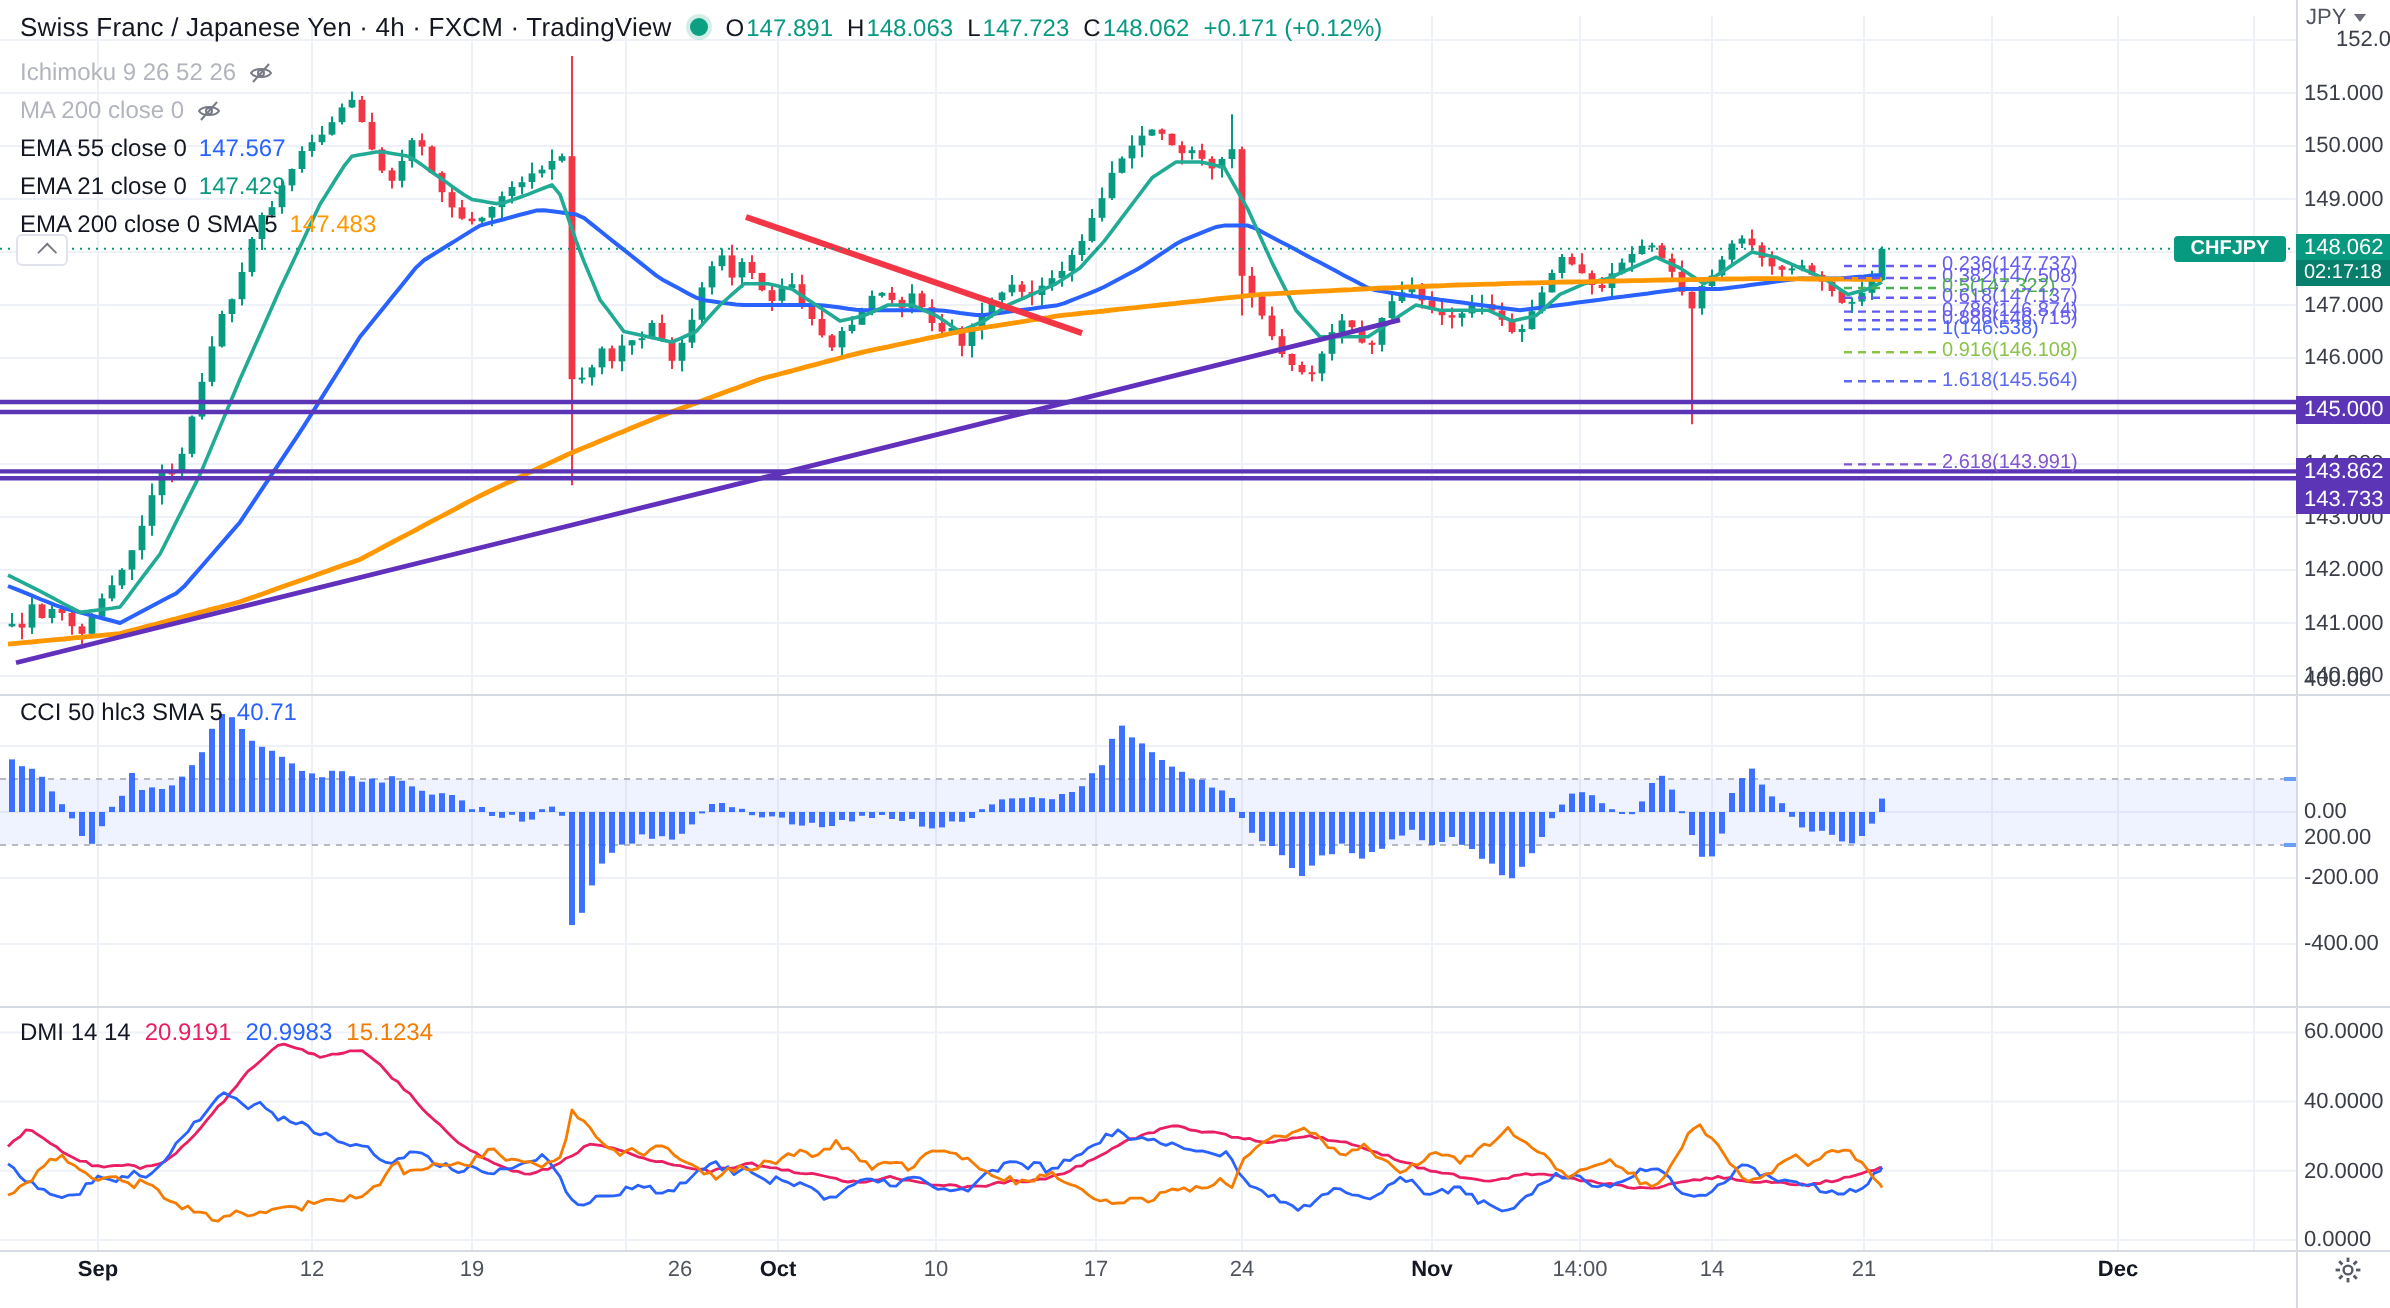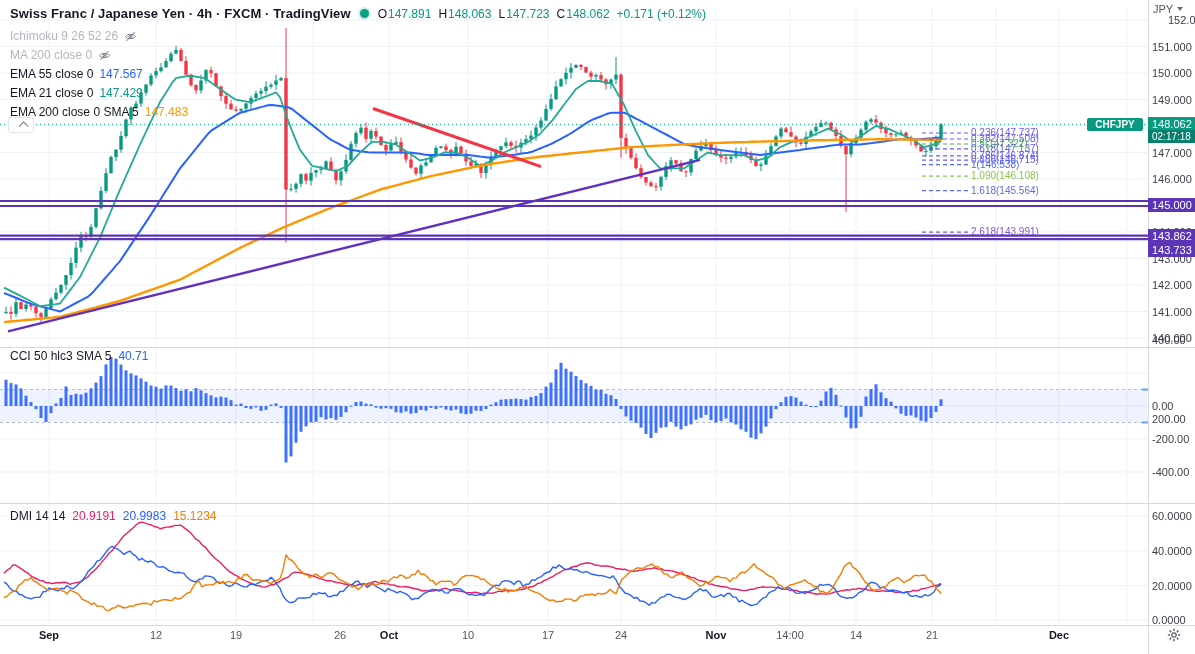--- a/index.html
+++ b/index.html
@@ -2,21 +2,21 @@
 <html><head>
 <meta charset="utf-8">
 <style>
   html,body{margin:0;padding:0;background:#fff;}
   .app{position:relative;width:1195px;height:654px;overflow:hidden;background:#fff;
        font-family:"Liberation Sans","DejaVu Sans",sans-serif;-webkit-font-smoothing:antialiased;}
   svg#chart{position:absolute;left:0;top:0;z-index:1;}
   .layer{position:absolute;left:0;top:0;width:100%;height:100%;z-index:2;pointer-events:none;}
   
   .hdr{position:absolute;left:10px;top:6px;display:flex;align-items:center;gap:9px;z-index:6;}
-  .hdr .ttl{font-size:13px;font-weight:700;color:#131722;letter-spacing:.1px;}
+  .hdr .ttl{font-size:13px;font-weight:400;color:#131722;letter-spacing:.1px;}
   .dot{width:9px;height:9px;border-radius:50%;background:#0aa081;box-shadow:0 0 0 2px rgba(10,160,129,.18);}
   .ohlc{display:flex;gap:7px;font-size:12px;color:#131722;align-items:center;}
   .ohlc .pair{display:flex;gap:1px;}
   .ohlc .v{font-weight:400;}
   
   .lg-row{position:absolute;left:10px;height:16px;display:flex;align-items:center;gap:6px;
           font-size:12px;color:#131722;z-index:6;}
   .lg-row .muted{color:#b2b5be;}
   .lg-val{font-weight:400;}
   .eye{flex:0 0 auto;}
@@ -789,21 +789,21 @@
       <div class="tlab major" style="left: 1059px; top: 629px;">Dec</div>
     </div>
   <div class="layer" id="fib-labels">
       <div class="fib" style="top: 126.969px; color: rgb(100, 91, 240);">0.236(147.737)</div>
       <div class="fib" style="top: 133.038px; color: rgb(100, 91, 240);">0.382(147.508)</div>
       <div class="fib" style="top: 137.967px; color: rgb(76, 175, 80);">0.5(147.322)</div>
       <div class="fib" style="top: 142.869px; color: rgb(100, 91, 240);">0.618(147.137)</div>
       <div class="fib" style="top: 149.839px; color: rgb(100, 91, 240);">0.786(146.874)</div>
       <div class="fib" style="top: 154.052px; color: rgb(100, 91, 240);">0.886(146.715)</div>
       <div class="fib" style="top: 158.743px; color: rgb(74, 103, 245);">1(146.538)</div>
-      <div class="fib" style="top: 170.138px; color: rgb(139, 195, 74);">1.090(146.108)</div>
+      <div class="fib" style="top: 170.138px; color: rgb(139, 195, 74);">0.916(146.108)</div>
       <div class="fib" style="top: 184.554px; color: rgb(91, 106, 240);">1.618(145.564)</div>
       <div class="fib" style="top: 226.238px; color: rgb(130, 86, 208);">2.618(143.991)</div>
     </div>
 
   <div class="jpy">
     <span>JPY</span>
     <span class="caret"></span>
   </div>
   <div class="chfbadge">
     <span>CHFJPY</span>

